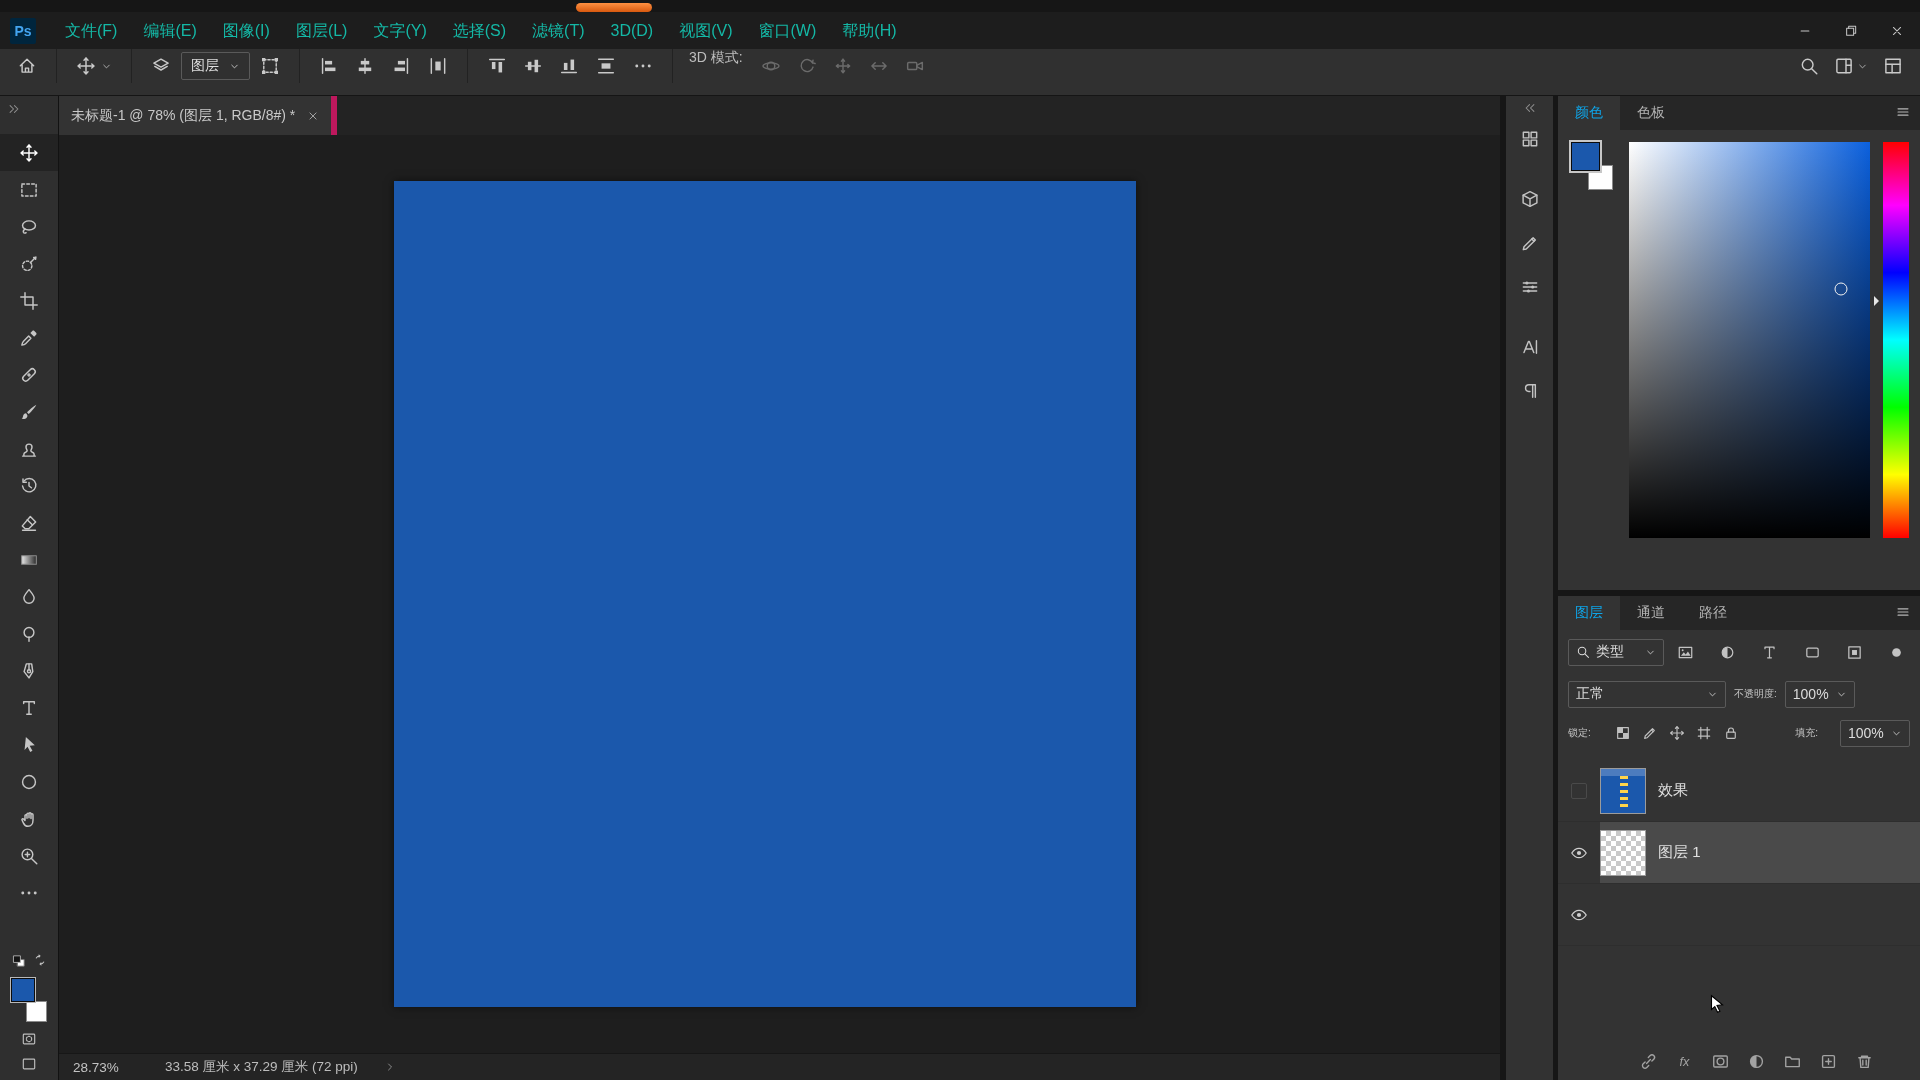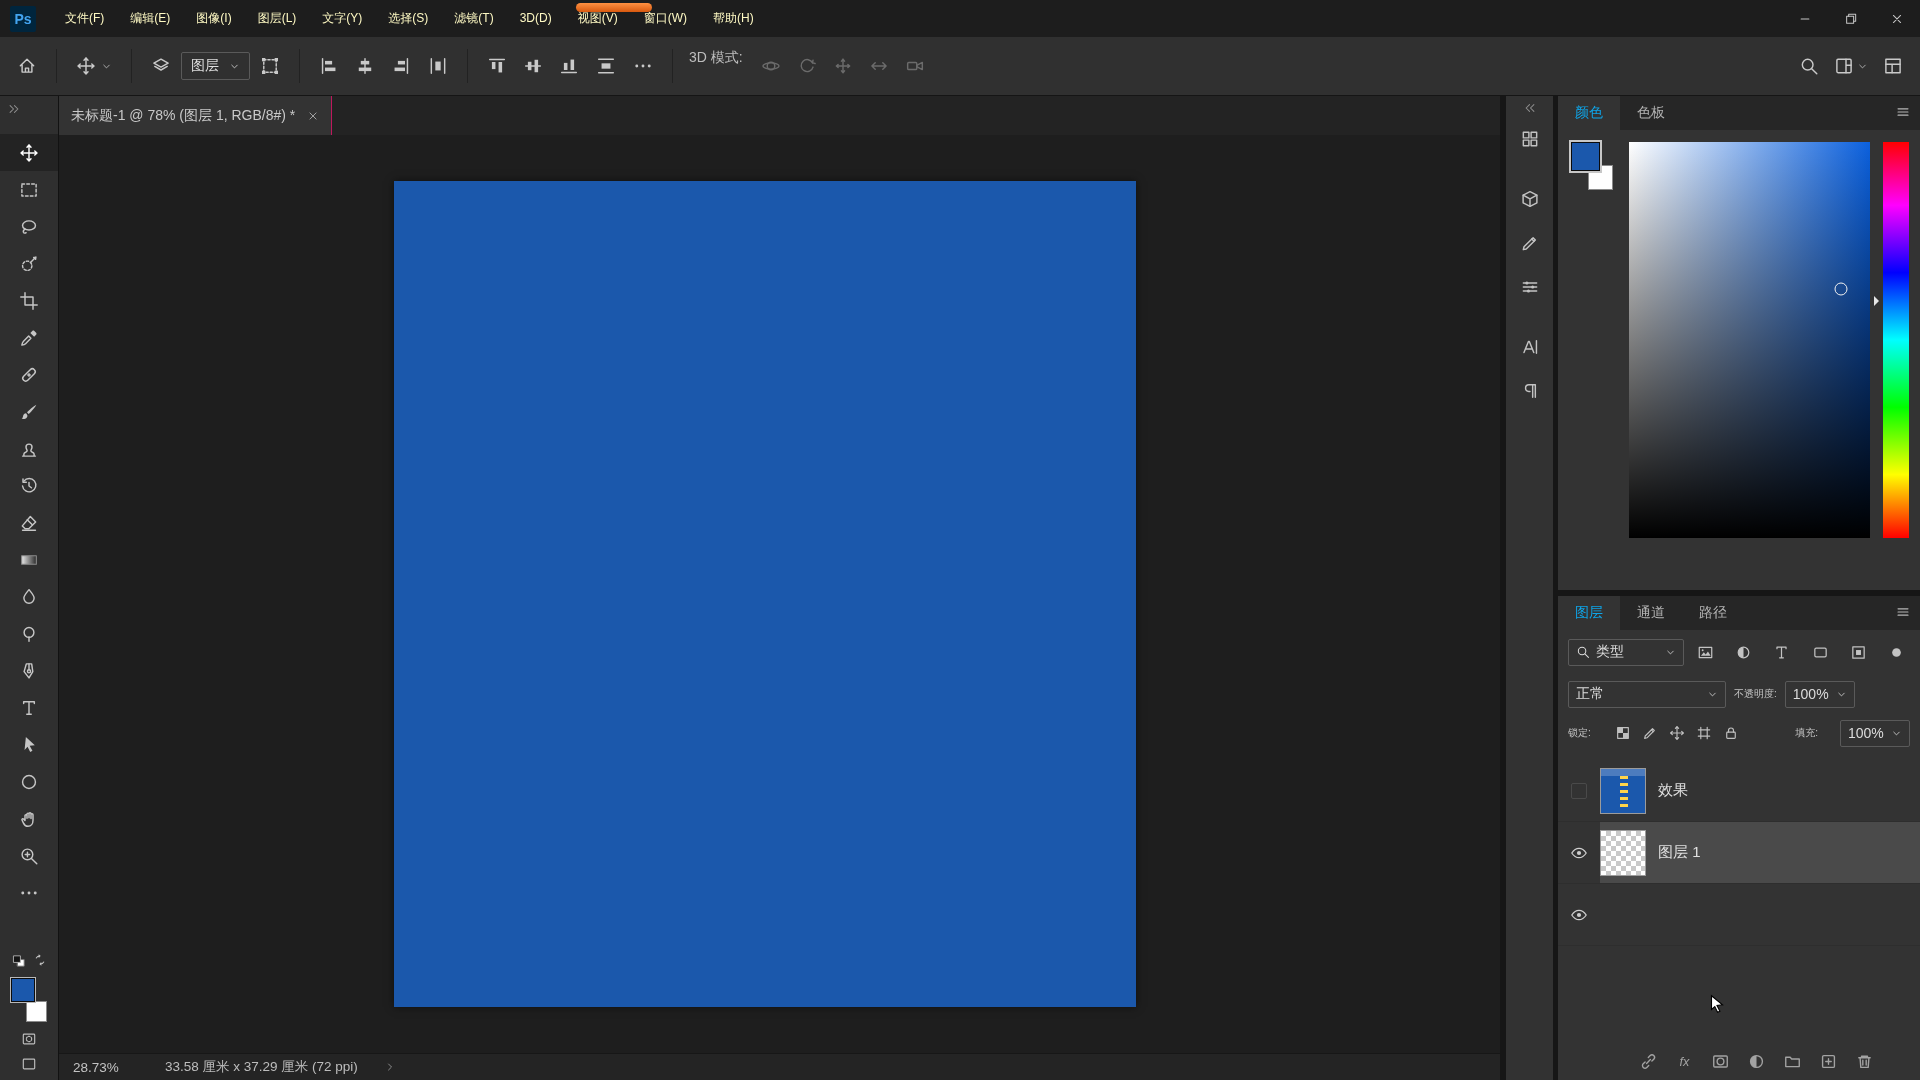--- a/index.html
+++ b/index.html
@@ -14,26 +14,26 @@
   .g14{width:14px !important;height:14px !important}
   .g16{width:16px !important;height:16px !important}
   .ic *{stroke:currentColor;fill:none;stroke-width:1.3;stroke-linecap:round;stroke-linejoin:round}
   .ic .f{fill:currentColor;stroke:none}
   .ic text{fill:currentColor;stroke:none;font-family:"Liberation Sans",sans-serif}
   .ic .gfill{fill:url(#gd);stroke:#8a8a8a;stroke-width:1}
   .ic .wf{fill:#ffffff;stroke:#777;stroke-width:1}
   .ic .bf{fill:#141414;stroke:#b5b5b5;stroke-width:1}
 
   
-  .menubar{position:absolute;left:0;top:0;width:1920px;height:37px;background:#1d1d1d;
+  .menubar{position:absolute;left:0;top:12px;width:1920px;height:37px;background:#1d1d1d;
     display:flex;align-items:center;z-index:10}
   .ps-logo{width:26px;height:26px;margin:0 16px 0 10px;background:#00253d;color:#43a4f0;
     font-weight:bold;font-size:14px;display:flex;align-items:center;justify-content:center;border-radius:2px}
   .menu-list{display:flex;height:37px}
-  .menu-item{padding:0 13px;font-size:12px;line-height:37px;color:#fef9c3;white-space:nowrap}
+  .menu-item{padding:0 13px;font-size:16px;line-height:37px;color:#14b8a6;white-space:nowrap}
   .rec-marker{position:absolute;left:576px;top:3px;width:76px;height:9px;border-radius:5px;
     background:linear-gradient(180deg,#ff9142,#d8590f);z-index:60}
   .win-controls{margin-left:auto;display:flex;height:37px}
   .win-btn{width:46px;height:37px;display:flex;align-items:center;justify-content:center;color:#c6c6c6}
 
   
   .optionsbar{position:absolute;left:0;top:37px;width:1920px;height:59px;background:#303030;
     border-bottom:1px solid #151515;display:flex;align-items:center;padding:0 10px;gap:3px;z-index:5}
   .opt-sep{width:1px;height:34px;background:#222;margin:0 9px;flex:none}
   .opt-btn{width:34px;height:34px;border-radius:3px;display:flex;align-items:center;justify-content:center;color:#c9c9c9;flex:none}
@@ -58,21 +58,21 @@
   .fgbg{position:relative;width:42px;height:44px}
   .bg-swatch{position:absolute;right:3px;bottom:0;width:21px;height:21px;background:#fff;border:1px solid #8a8a8a}
   .fg-swatch{position:absolute;left:3px;top:0;width:24px;height:24px;border:1px solid #0c0c0c;outline:1px solid #b9b9b9}
   .tb-small{color:#bdbdbd}
 
   
   .canvasarea{position:absolute;left:59px;top:96px;width:1441px;height:984px;background:#1e1e1e;
     display:flex;flex-direction:column}
   .tabbar{height:39px;background:#232323;display:flex;align-items:stretch;flex:none}
   .doc-tab{display:flex;align-items:center;gap:12px;padding:0 12px;background:#333333;
-    border-right:1px solid #be185d;font-size:14px;color:#c9c9c9;white-space:nowrap}
+    border-right:6px solid #be185d;font-size:14px;color:#c9c9c9;white-space:nowrap}
   .tab-close{color:#b2b2b2}
   .viewport{flex:1;position:relative;overflow:hidden}
   .doc-canvas{position:absolute;left:335px;top:46px;width:742px;height:826px;box-shadow:0 0 8px rgba(0,0,0,.55)}
   .statusbar{height:27px;background:#242424;border-top:1px solid #171717;display:flex;align-items:center;
     padding-left:14px;font-size:13.5px;color:#c3c3c3;flex:none}
   .status-zoom{width:92px}
   .status-dims{color:#bdbdbd;margin-right:26px;white-space:nowrap}
   .status-chev{color:#9a9a9a;display:inline-flex}
 
   
@@ -101,21 +101,21 @@
     border-radius:50%;transform:translate(-50%,-50%)}
   .cp-hue{width:26px;position:relative;margin-left:3px;
     background:linear-gradient(#f00 0%,#f0f 16%,#00f 33%,#0ff 50%,#0f0 67%,#ff0 84%,#f00 100%)}
   .cp-hue-pointer{position:absolute;left:-9px;top:39%;width:0;height:0;
     border:5px solid transparent;border-left-color:#e6e6e6}
 
   .panel-layers{flex:1}
   .lp-filter{height:44px;display:flex;align-items:center;padding:0 10px;gap:8px;flex:none}
   .dd{display:flex;align-items:center;justify-content:space-between;gap:6px;height:27px;
     border:1px solid #5a5a5a;border-radius:2px;padding:0 7px;font-size:14px;color:#dcdcdc;background:#333}
-  .type-dd{width:116px;justify-content:flex-start}
+  .type-dd{width:96px;justify-content:flex-start}
   .type-dd .g11{margin-left:auto}
   .lp-filter-icons{flex:1;display:flex;justify-content:space-between;align-items:center;padding:0 2px;color:#c3c3c3}
   .lfilter-btn{display:flex;width:22px;height:22px;align-items:center;justify-content:center}
   .lp-blend{height:40px;display:flex;align-items:center;padding:0 10px;gap:8px;flex:none}
   .blend-dd{width:158px}
   .small-dd{width:70px}
   .lp-label{font-size:10px;color:#c3c3c3;white-space:nowrap}
   .lp-lock{height:38px;display:flex;align-items:center;padding:0 10px;gap:22px;flex:none;color:#c0c0c0}
   .lock-btn{display:flex;width:20px;height:20px;align-items:center;justify-content:center}
   .lp-lock .fill-label{margin-left:auto}

